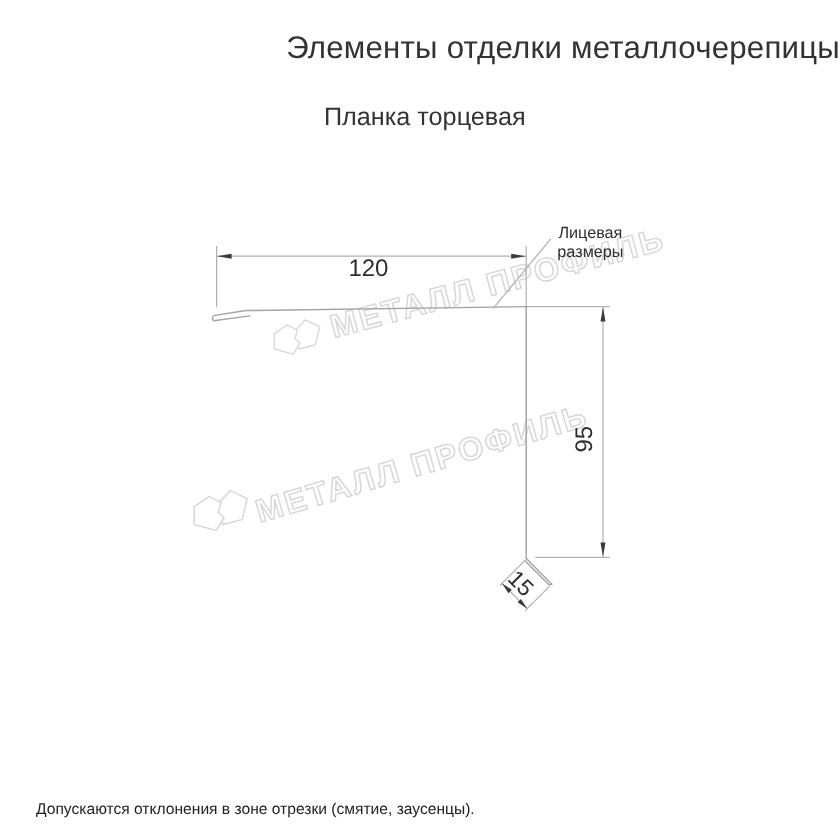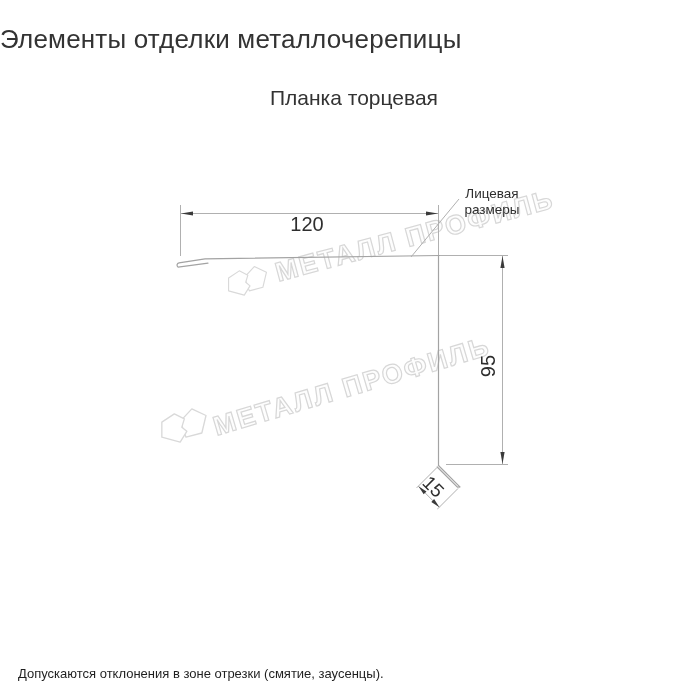--- a/index.html
+++ b/index.html
@@ -3,21 +3,21 @@
 <meta charset="utf-8">
 <style>
   html,body{margin:0;padding:0;background:#fff;}
   #page{
     position:relative;width:700px;height:700px;background:#ffffff;overflow:hidden;
     font-family:"Liberation Sans", sans-serif;color:#333;
   }
   .abs{position:absolute;}
   
   .title{
-    left:0;top:24px;width:700px;text-align:left;
+    left:0;top:24px;width:700px;text-align:right;
     font-size:26px;letter-spacing:0.2px;color:#333333;
   }
   .subtitle{
     left:4px;top:86px;width:700px;text-align:center;
     font-size:21px;color:#333333;
   }
   .product-code{
     left:0;top:114px;width:700px;text-align:center;
     font-size:21px;color:#333333;
   }
@@ -42,21 +42,21 @@
   .dim-120{left:282px;top:190px;width:50px;text-align:center;margin-top:23px;}
   .dim-95{left:488px;top:366px;transform:translate(-50%,-50%) rotate(-90deg);}
   .dim-15{left:433px;top:487px;transform:translate(-50%,-50%) rotate(45deg);font-size:19px;}
   .face-label{
     position:absolute;z-index:3;left:450px;top:186px;width:84px;
     text-align:center;font-size:13.5px;line-height:1.2;color:#2e2e2e;
   }
   
   .note{position:absolute;left:18px;font-size:13px;color:#1f1f1f;z-index:3;}
   .note1{top:648px;}
-  .note2{top:666px;}
+  .note2{top:666px;margin-left:12px;}
 </style>
 </head>
 <body>
 
 <div id="page">
 
   <div class="abs wm-layer">
     <svg class="wm-logo upper" width="50" height="46" viewBox="0 0 70 60">
       <polygon points="34,22 48,7 65,15 60,36 41,41" fill="#ffffff" stroke="#d9d9d9" stroke-width="1.6" stroke-linejoin="round"></polygon>
       <polygon points="12,23 27,13 39,19 36,29 42,34 34,47 12,41" fill="#ffffff" stroke="#d9d9d9" stroke-width="1.6" stroke-linejoin="round"></polygon>

